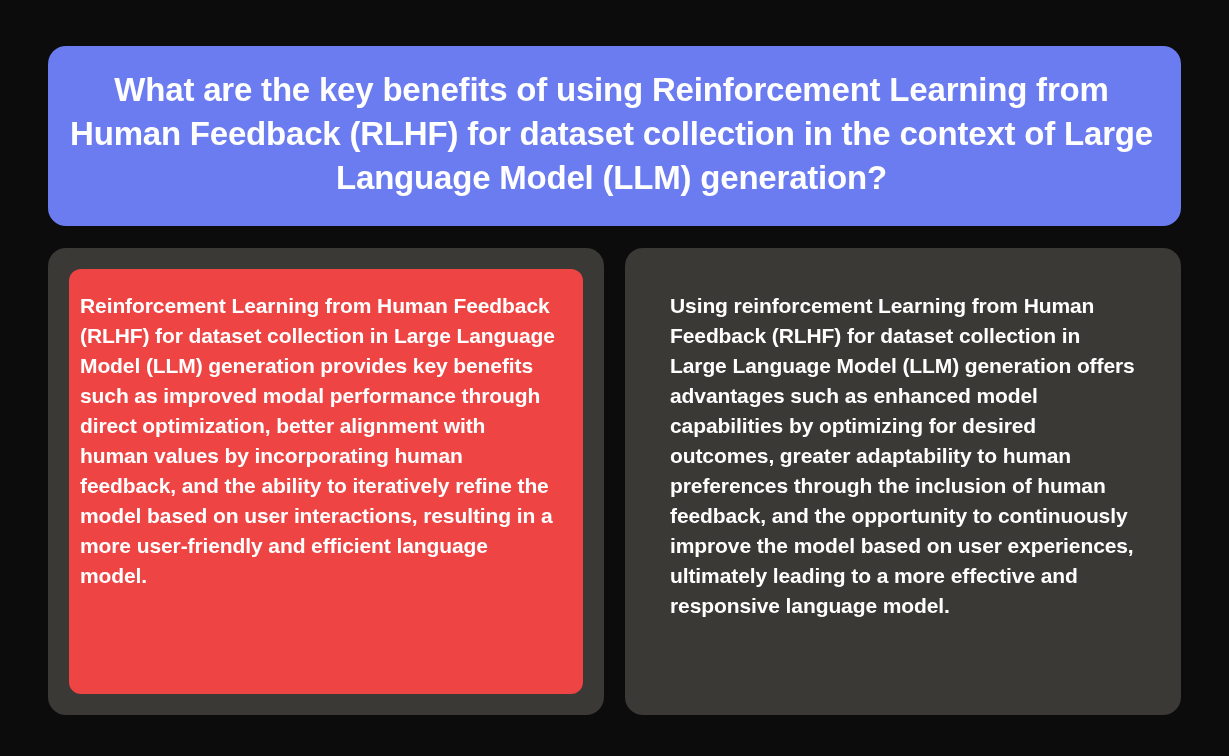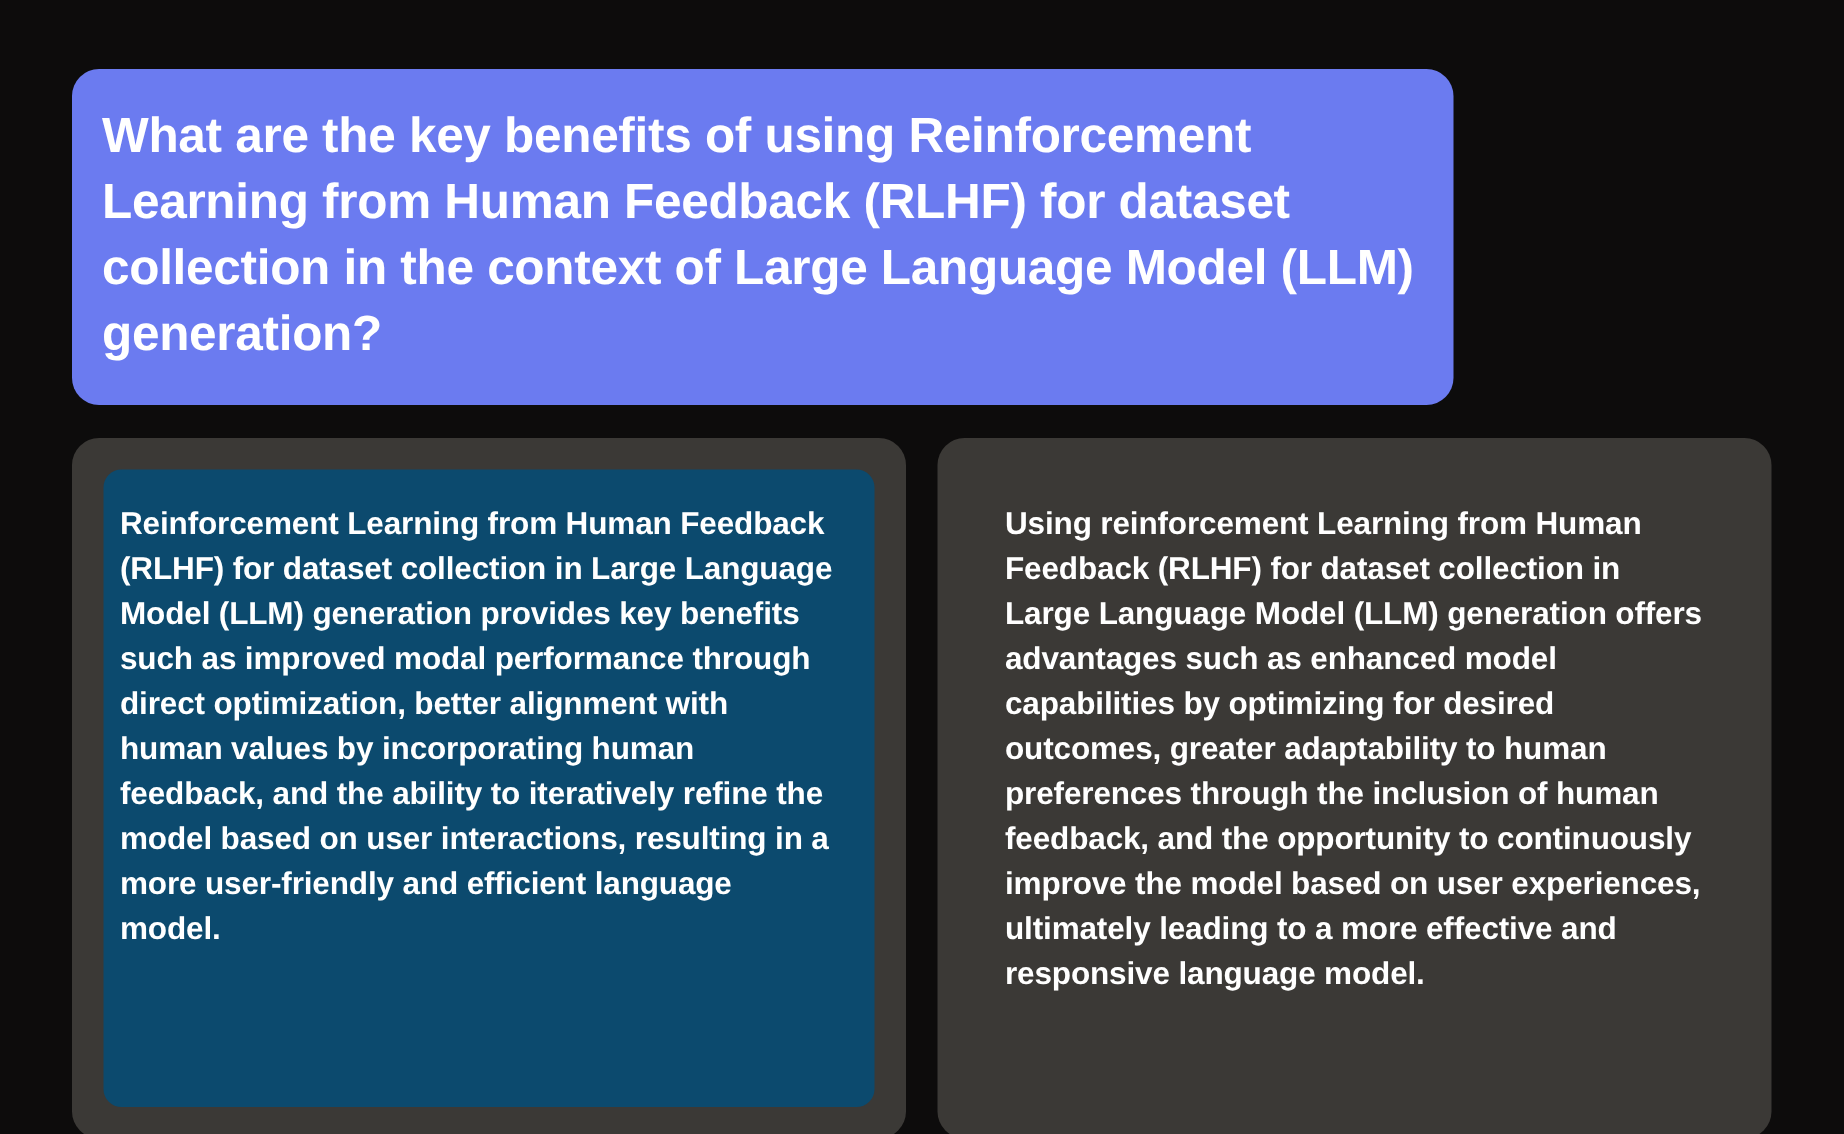--- a/index.html
+++ b/index.html
@@ -19,22 +19,23 @@
     height: 756px;
     background: #0d0c0c;
     box-sizing: border-box;
     padding: 46px 48px 38px 48px;
   }
   .prompt-card {
     background: #6b7bf0;
     border-radius: 18px;
     padding: 22px 26px 26px 20px;
     box-sizing: border-box;
-    width: 921px;
+    width: 1133px;
     min-height: 176px;
+    text-align: center;
   }
   .prompt-text {
     color: #ffffff;
     font-size: 33px;
     line-height: 44px;
     font-weight: bold;
     letter-spacing: -0.2px;
     margin: 0;
   }
   .responses-row {
@@ -52,21 +53,21 @@
   }
   .response-inner {
     box-sizing: border-box;
     width: 100%;
     height: 100%;
     border-radius: 12px;
     padding: 22px 24px;
     overflow: hidden;
   }
   .response-inner.selected {
-    background: #0c4a6e;
+    background: #ef4444;
     padding-left: 11px;
   }
   .response-inner.plain {
     background: transparent;
     padding: 22px 24px 22px 24px;
   }
   .response-text {
     color: #ffffff;
     font-size: 21px;
     line-height: 30px;

